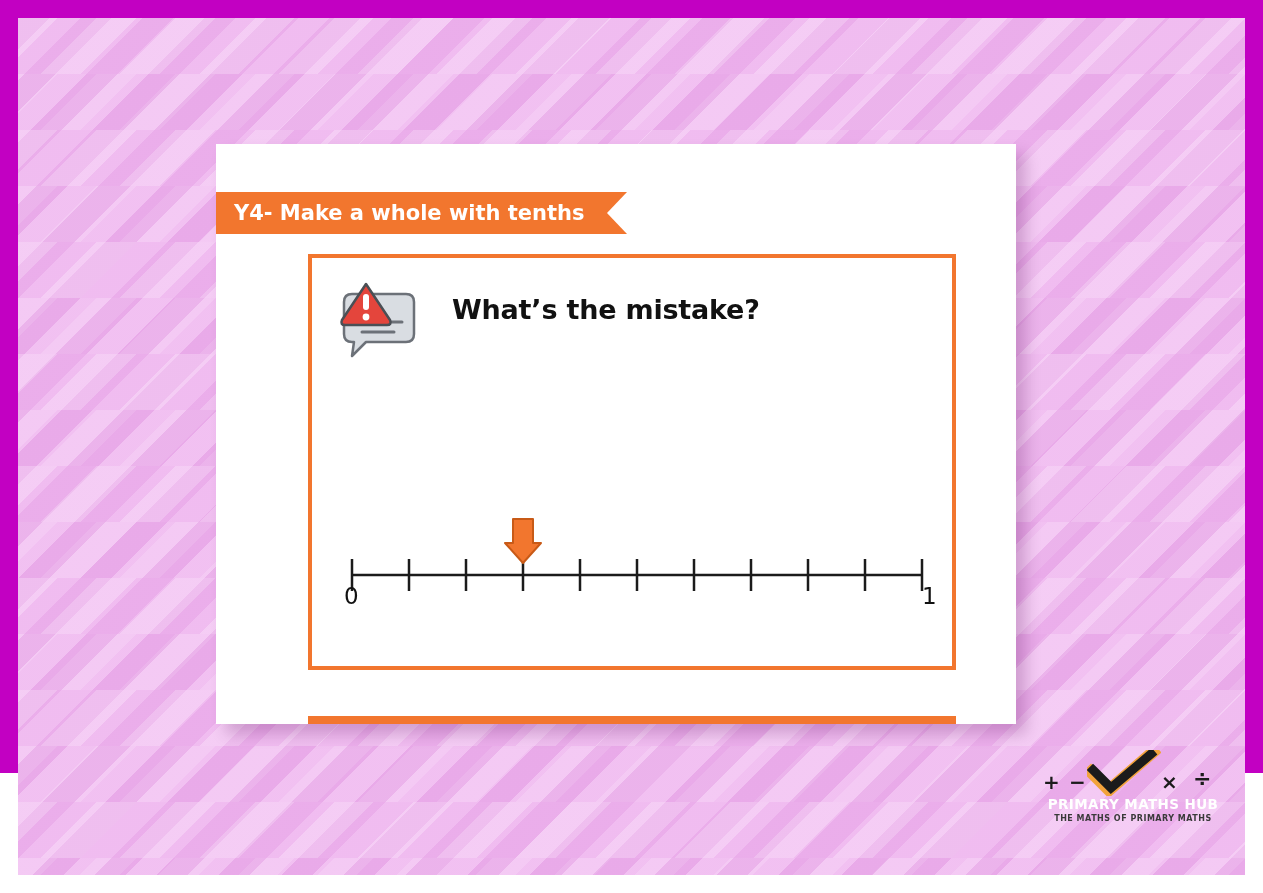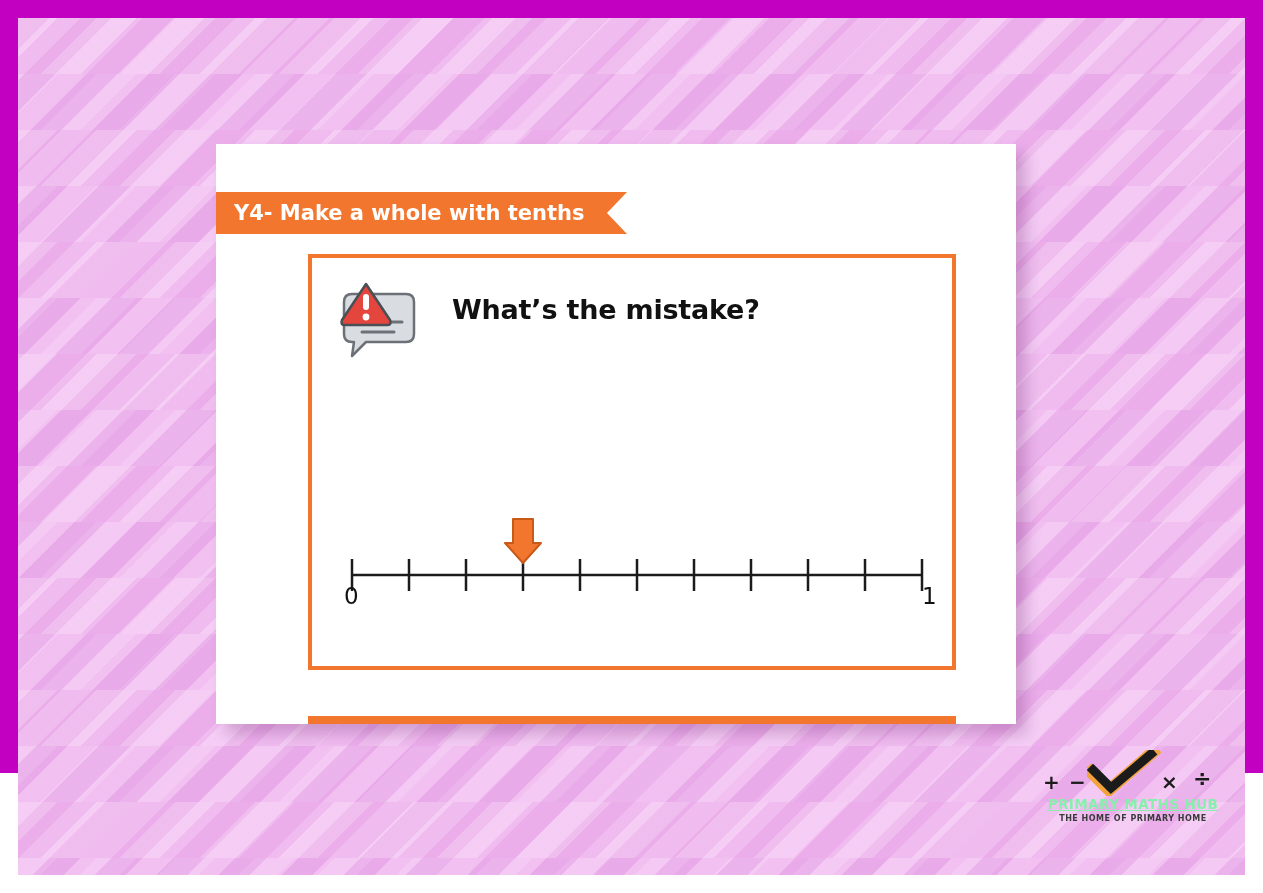--- a/index.html
+++ b/index.html
@@ -182,23 +182,22 @@
     height: 44px;
   }
   .logo-sym {
     position: absolute;
     font-weight: bold;
     color: #1b1b1b;
   }
   .logo-name {
     font-size: 13.5px;
     font-weight: bold;
-    color: #86efac;
+    color: #ffffff;
     letter-spacing: 0.4px;
-    text-decoration: underline;
   }
   .logo-tag {
     font-size: 8px;
     font-weight: bold;
     color: #3a3a3a;
     letter-spacing: 0.5px;
     margin-top: 2px;
   }
 </style>
 </head>
@@ -289,16 +288,16 @@
       <span class="logo-sym" style="left:126px; top:18px; font-size:20px;">×</span>
       <span class="logo-sym" style="left:158px; top:14px; font-size:22px;">÷</span>
       <span style="position:absolute; left:52px; top:-2px;">
         <svg width="74" height="46" viewBox="0 0 74 46">
           <path d="M4 22 L22 40 L66 2" fill="none" stroke="#f2a33c" stroke-width="12" stroke-linecap="square"></path>
           <path d="M6 20 L24 38 L64 4" fill="none" stroke="#1b1b1b" stroke-width="9" stroke-linecap="square"></path>
         </svg>
       </span>
     </div>
     <div class="logo-name">PRIMARY MATHS HUB</div>
-    <div class="logo-tag">THE HOME OF PRIMARY HOME</div>
+    <div class="logo-tag">THE MATHS OF PRIMARY MATHS</div>
   </div>
 
 </div>
 
 </body></html>

